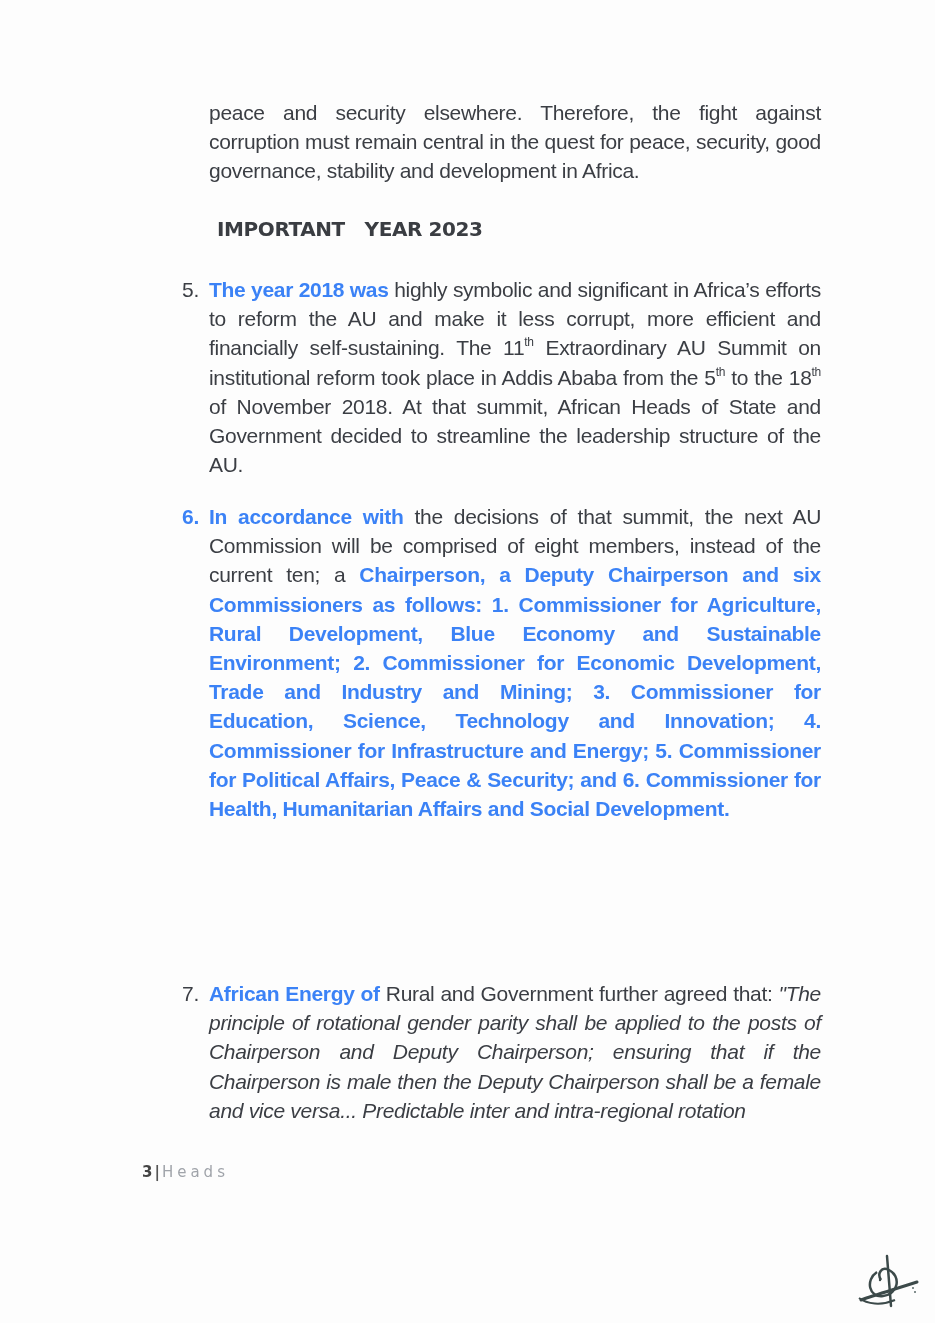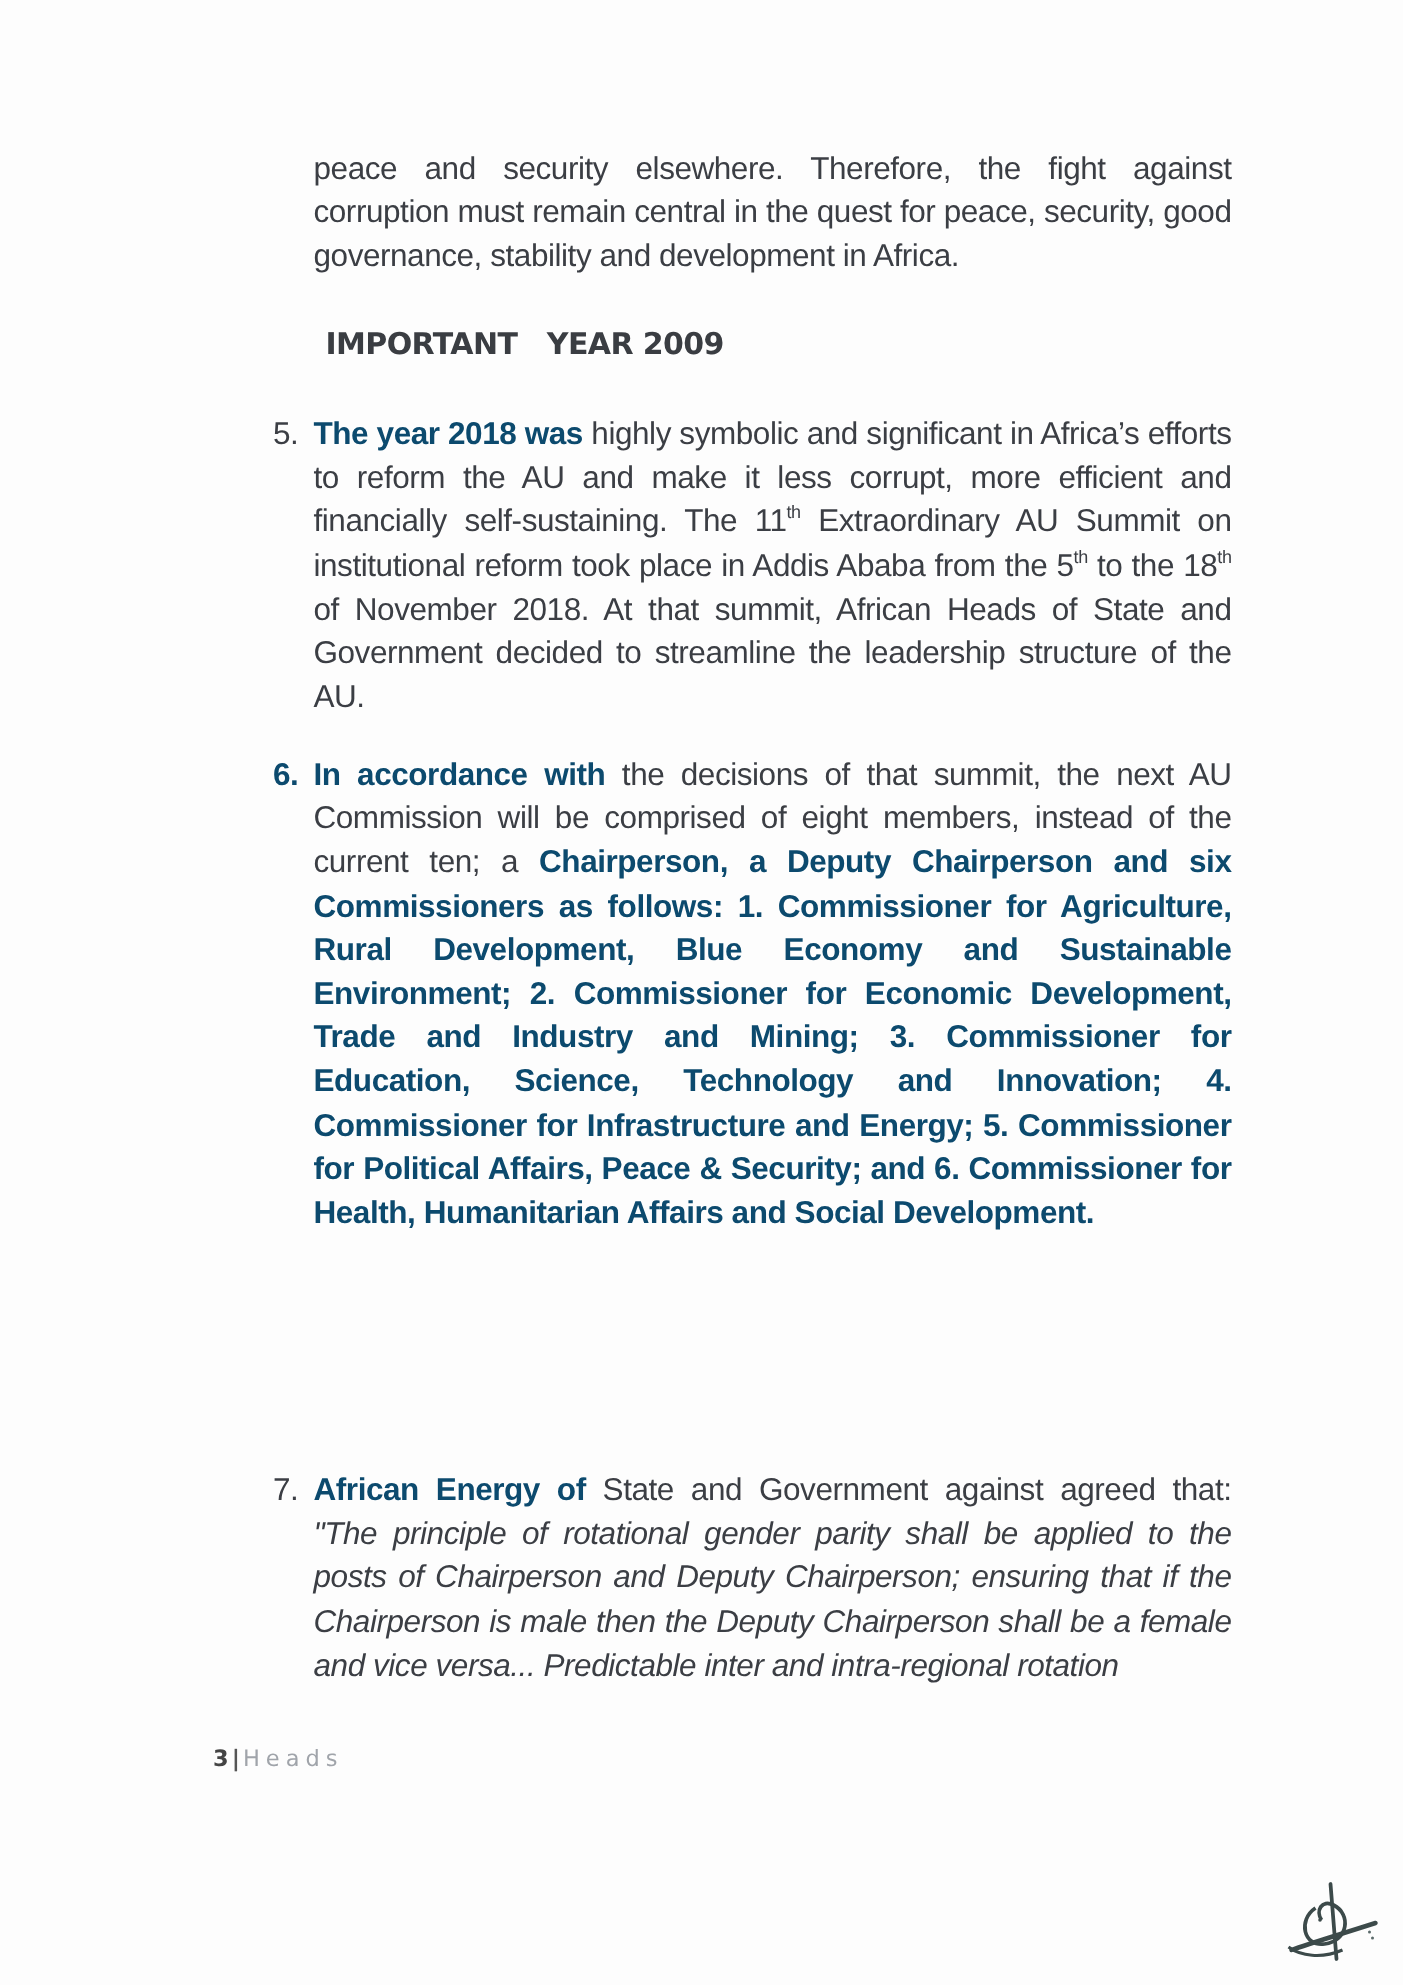--- a/index.html
+++ b/index.html
@@ -4,55 +4,55 @@
   <style>
     html, body { margin: 0; padding: 0; }
     body {
       width: 935px; height: 1323px; background: #fdfdfd; position: relative; overflow: hidden;
       font-family: "DejaVu Sans", sans-serif; color: #3a3d42;
     }
     .page { position: absolute; left: 0; top: 0; width: 935px; height: 1323px; margin-left: 12px; }
     .text { font-family: "Liberation Sans", "DejaVu Sans", sans-serif; font-size: 21px; line-height: 29.2px; letter-spacing: -0.3px; color: #3b3e44; }
     .para { position: absolute; left: 197px; width: 612px; text-align: justify; }
     .para-num { position: absolute; left: 170px; }
-    .b { font-weight: bold; color: #0c4a6e; }
+    .b { font-weight: bold; color: #3b82f6; }
     .i { font-style: italic; }
     .heading { position: absolute; font-weight: bold; font-size: 20px; color: #3a3d42; font-family: "DejaVu Sans", sans-serif; letter-spacing: -0.4px; }
     sup { font-size: 12px; line-height: 0; position: relative; top: -1px; }
     .footer { position: absolute; left: 130px; top: 1163px; font-size: 15px; font-family: "DejaVu Sans", sans-serif; }
     .footer .num { font-weight: bold; color: #444; }
     .footer .bar { color: #555; font-weight: bold; margin: 0 2px; }
     .footer .pg { color: #a0a4aa; letter-spacing: 4px; }
     .sig { position: absolute; left: 835px; top: 1250px; width: 80px; height: 60px; }
   </style>
 </head>
 <body>
 
 <div class="page">
 
   <div class="para text" style="top:98px;">
     <span>peace and security elsewhere. Therefore, the fight against corruption must remain central in the quest for peace, security, good governance, stability and development in Africa.</span>
   </div>
 
-  <div class="heading" style="left:205px; top:217px; white-space:pre;">IMPORTANT   YEAR 2009</div>
+  <div class="heading" style="left:205px; top:217px; white-space:pre;">IMPORTANT   YEAR 2023</div>
 
   <div class="para-num text" style="top:275px;">5.</div>
   <div class="para text" style="top:275px;">
     <span class="b">The year 2018 was</span><span> highly symbolic and significant in Africa’s efforts to reform the AU and make it less corrupt, more efficient and financially self-sustaining. The 11</span><sup>th</sup><span> Extraordinary AU Summit on institutional reform took place in Addis Ababa from the 5</span><sup>th</sup><span> to the 18</span><sup>th</sup><span> of November 2018. At that summit, African Heads of State and Government decided to streamline the leadership structure of the AU.</span>
   </div>
 
   <div class="para-num text b" style="top:502px;">6.</div>
   <div class="para text" style="top:502px;">
     <span class="b">In accordance with</span><span> the decisions of that summit, the next AU Commission will be comprised of eight members, instead of the current ten; a </span><span class="b">Chairperson, a Deputy Chairperson and six Commissioners as follows: 1. Commissioner for Agriculture, Rural Development, Blue Economy and Sustainable Environment; 2. Commissioner for Economic Development, Trade and Industry and Mining; 3. Commissioner for Education, Science, Technology and Innovation; 4. Commissioner for Infrastructure and Energy; 5. Commissioner for Political Affairs, Peace &amp; Security; and 6. Commissioner for Health, Humanitarian Affairs and Social Development.</span>
   </div>
 
 
   <div class="para-num text" style="top:979px;">7.</div>
   <div class="para text" style="top:979px;">
-    <span class="b">African Energy of</span><span> State and Government against agreed that: </span><span class="i">"The principle of rotational gender parity shall be applied to the posts of Chairperson and Deputy Chairperson; ensuring that if the Chairperson is male then the Deputy Chairperson shall be a female and vice versa... Predictable inter and intra-regional rotation</span>
+    <span class="b">African Energy of</span><span> Rural and Government further agreed that: </span><span class="i">"The principle of rotational gender parity shall be applied to the posts of Chairperson and Deputy Chairperson; ensuring that if the Chairperson is male then the Deputy Chairperson shall be a female and vice versa... Predictable inter and intra-regional rotation</span>
   </div>
 
   <div class="footer">
     <span class="num">3</span><span class="bar">|</span><span class="pg">Heads</span>
   </div>
 
   <svg class="sig" viewBox="0 0 80 60">
     <path d="M14 50 C 25 46, 45 40, 70 32" stroke="#3c4a4a" stroke-width="3" fill="none" stroke-linecap="round"></path>
     <path d="M30 22 C 18 30, 22 48, 36 46 C 52 44, 54 26, 42 20 C 34 16, 30 24, 34 30" stroke="#3c4a4a" stroke-width="2.5" fill="none"></path>
     <path d="M40 6 L 44 56" stroke="#3c4a4a" stroke-width="2.5" fill="none" stroke-linecap="round"></path>

